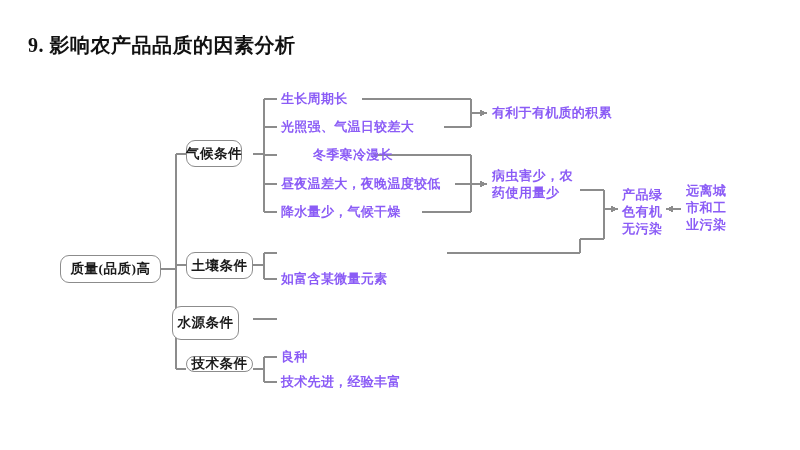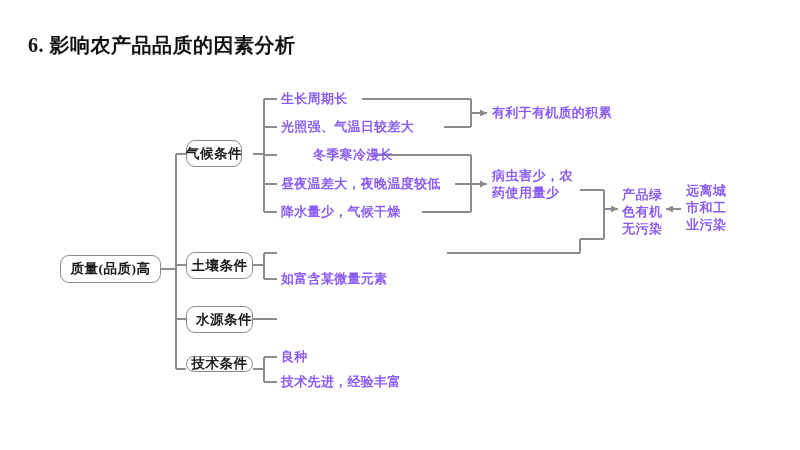--- a/index.html
+++ b/index.html
@@ -63,21 +63,21 @@
     text-align: left;
     letter-spacing: 0.5px;
     line-height: 1.32;
   }
 </style>
 </head>
 <body>
 
 <div id="page">
 
-  <div id="title">6. 影响农产品品质的因素分析</div>
+  <div id="title">9. 影响农产品品质的因素分析</div>
 
   <svg id="wires" viewBox="0 0 800 450" xmlns="http://www.w3.org/2000/svg">
     <g stroke="#8c8c8c" stroke-width="1.1" fill="none" shape-rendering="crispEdges">
 
       <line x1="161" y1="269" x2="176" y2="269"></line>
       <line x1="176" y1="154" x2="176" y2="369"></line>
 
       <line x1="176" y1="154" x2="186" y2="154"></line>
       <line x1="176" y1="265" x2="186" y2="265"></line>
       <line x1="176" y1="319" x2="186" y2="319"></line>
@@ -136,21 +136,21 @@
   <div class="node-box" style="left:60px; top:255px; width:101px; height:28px;">
     <span>质量(品质)高</span>
   </div>
 
   <div class="node-box" style="left:186px; top:140px; width:56px; height:27px;">
     <span>气候条件</span>
   </div>
   <div class="node-box" style="left:186px; top:252px; width:67px; height:27px;">
     <span>土壤条件</span>
   </div>
-  <div class="node-box" style="left:186px; top:306px; width:67px; height:27px;justify-content:flex-end;">
+  <div class="node-box" style="left:172px; top:306px; width:67px; height:34px;">
     <span>水源条件</span>
   </div>
   <div class="node-box" style="left:186px; top:356px; width:67px; height:16px;">
     <span>技术条件</span>
   </div>
 
   <div class="leaf" style="left:281px; top:90px;">生长周期长</div>
   <div class="leaf" style="left:281px; top:118px;">光照强、气温日较差大</div>
   <div class="leaf" style="left:281px; top:146px;margin-left:32px;">冬季寒冷漫长</div>
   <div class="leaf" style="left:281px; top:175px;">昼夜温差大，夜晚温度较低</div>

